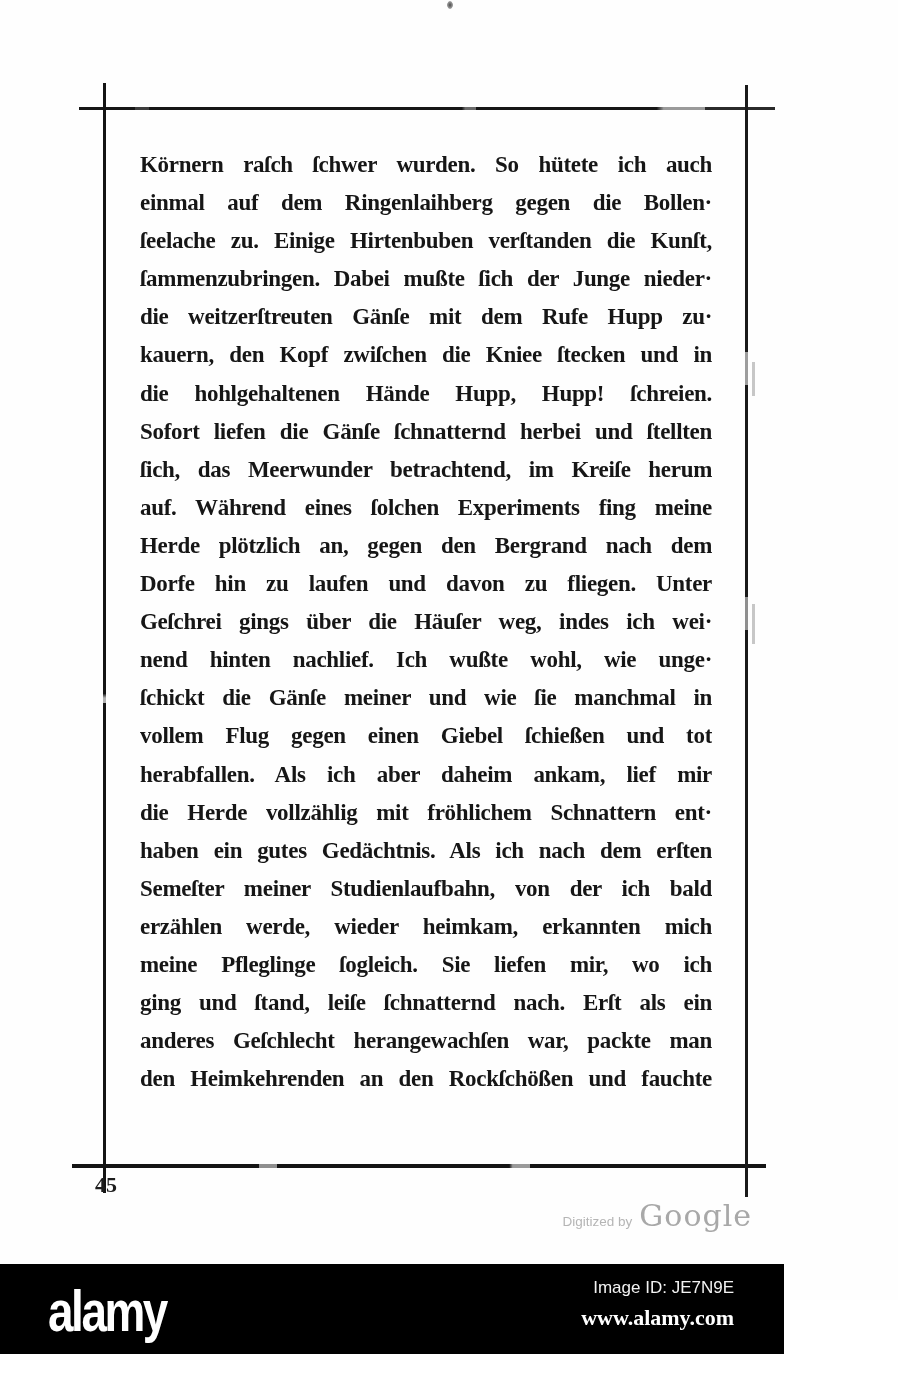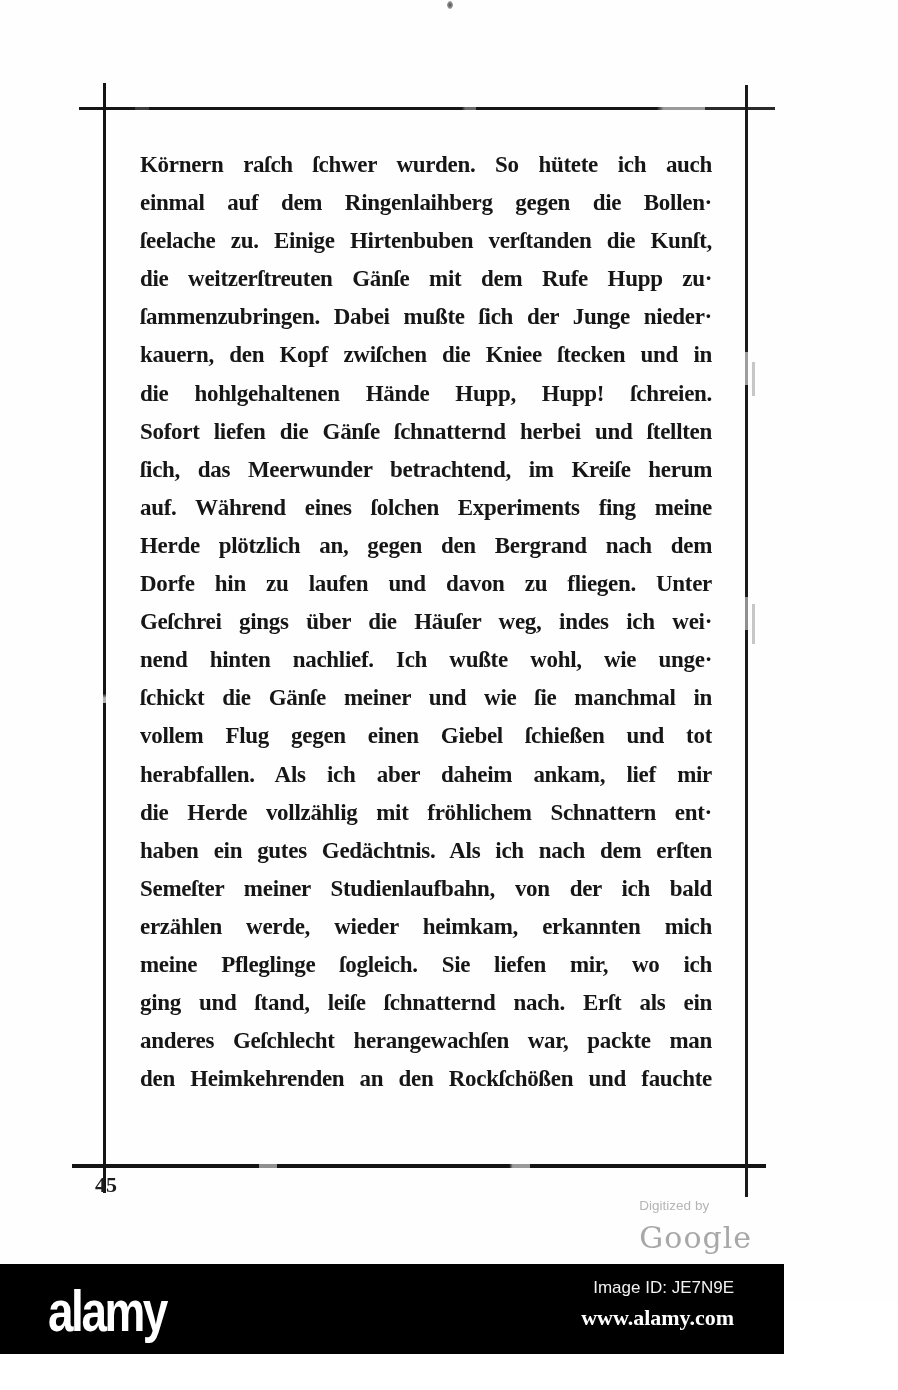--- a/index.html
+++ b/index.html
@@ -78,21 +78,20 @@
     font-weight: 700;
     font-size: 22px;
     color: #1d1d1d;
   }
   .digitized {
     position: absolute;
     right: 146px; top: 1198px;
     display: flex;
     align-items: baseline;
     gap: 7px;
-    flex-direction: column;
   }
   .dig-by {
     font-family: "Liberation Sans", sans-serif;
     font-size: 13.5px;
     color: #b5b5b5;
   }
   .dig-google {
     font-family: "DejaVu Serif", serif;
     font-size: 30px;
     letter-spacing: 1px;
@@ -149,22 +148,22 @@
     <div class="rule rule-left"></div>
     <div class="rule rule-right"></div>
 
     <div class="margin-smudge smudge-1"></div>
     <div class="margin-smudge smudge-2"></div>
 
     <div class="textblock">
         <div class="text-line">Körnern raſch ſchwer wurden. So hütete ich auch</div>
         <div class="text-line">einmal auf dem Ringenlaihberg gegen die Bollen·</div>
         <div class="text-line">ſeelache zu. Einige Hirtenbuben verſtanden die Kunſt,</div>
+        <div class="text-line">ſammenzubringen. Dabei mußte ſich der Junge nieder·</div>
         <div class="text-line">die weitzerſtreuten Gänſe mit dem Rufe Hupp zu·</div>
-        <div class="text-line">ſammenzubringen. Dabei mußte ſich der Junge nieder·</div>
         <div class="text-line">kauern, den Kopf zwiſchen die Kniee ſtecken und in</div>
         <div class="text-line">die hohlgehaltenen Hände Hupp, Hupp! ſchreien.</div>
         <div class="text-line">Sofort liefen die Gänſe ſchnatternd herbei und ſtellten</div>
         <div class="text-line">ſich, das Meerwunder betrachtend, im Kreiſe herum</div>
         <div class="text-line">auf. Während eines ſolchen Experiments fing meine</div>
         <div class="text-line">Herde plötzlich an, gegen den Bergrand nach dem</div>
         <div class="text-line">Dorfe hin zu laufen und davon zu fliegen. Unter</div>
         <div class="text-line">Geſchrei gings über die Häuſer weg, indes ich wei·</div>
         <div class="text-line">nend hinten nachlief. Ich wußte wohl, wie unge·</div>
         <div class="text-line">ſchickt die Gänſe meiner und wie ſie manchmal in</div>

